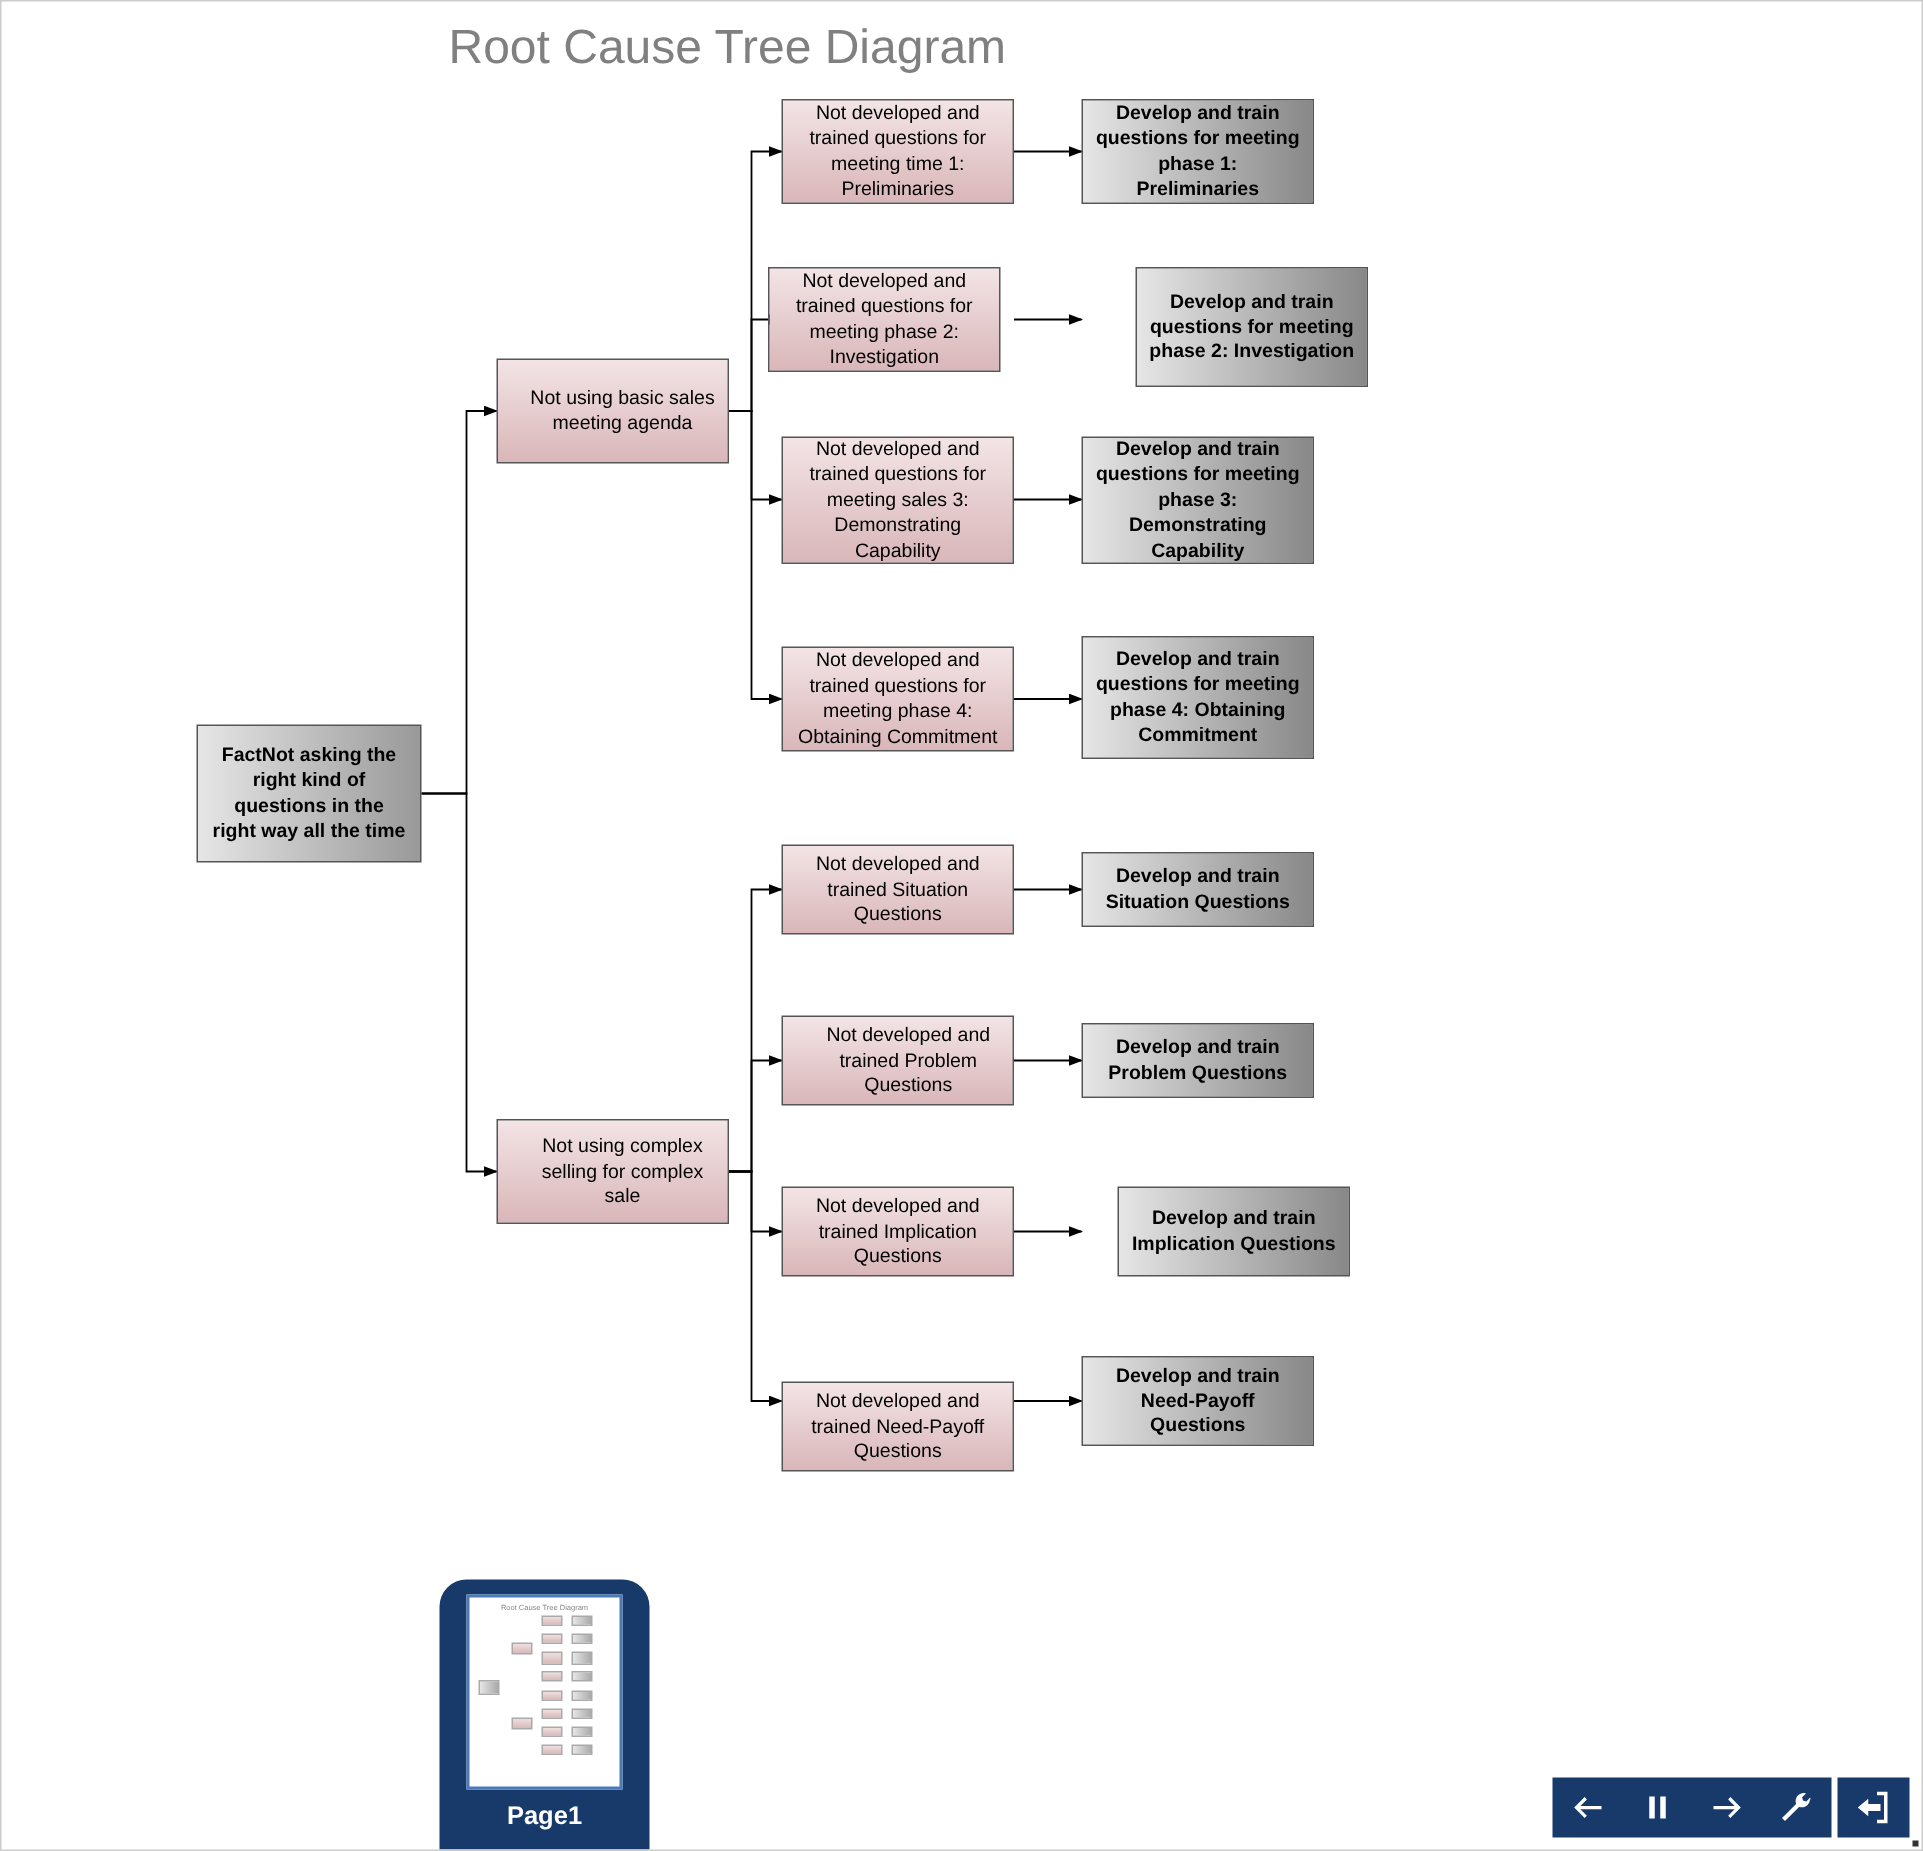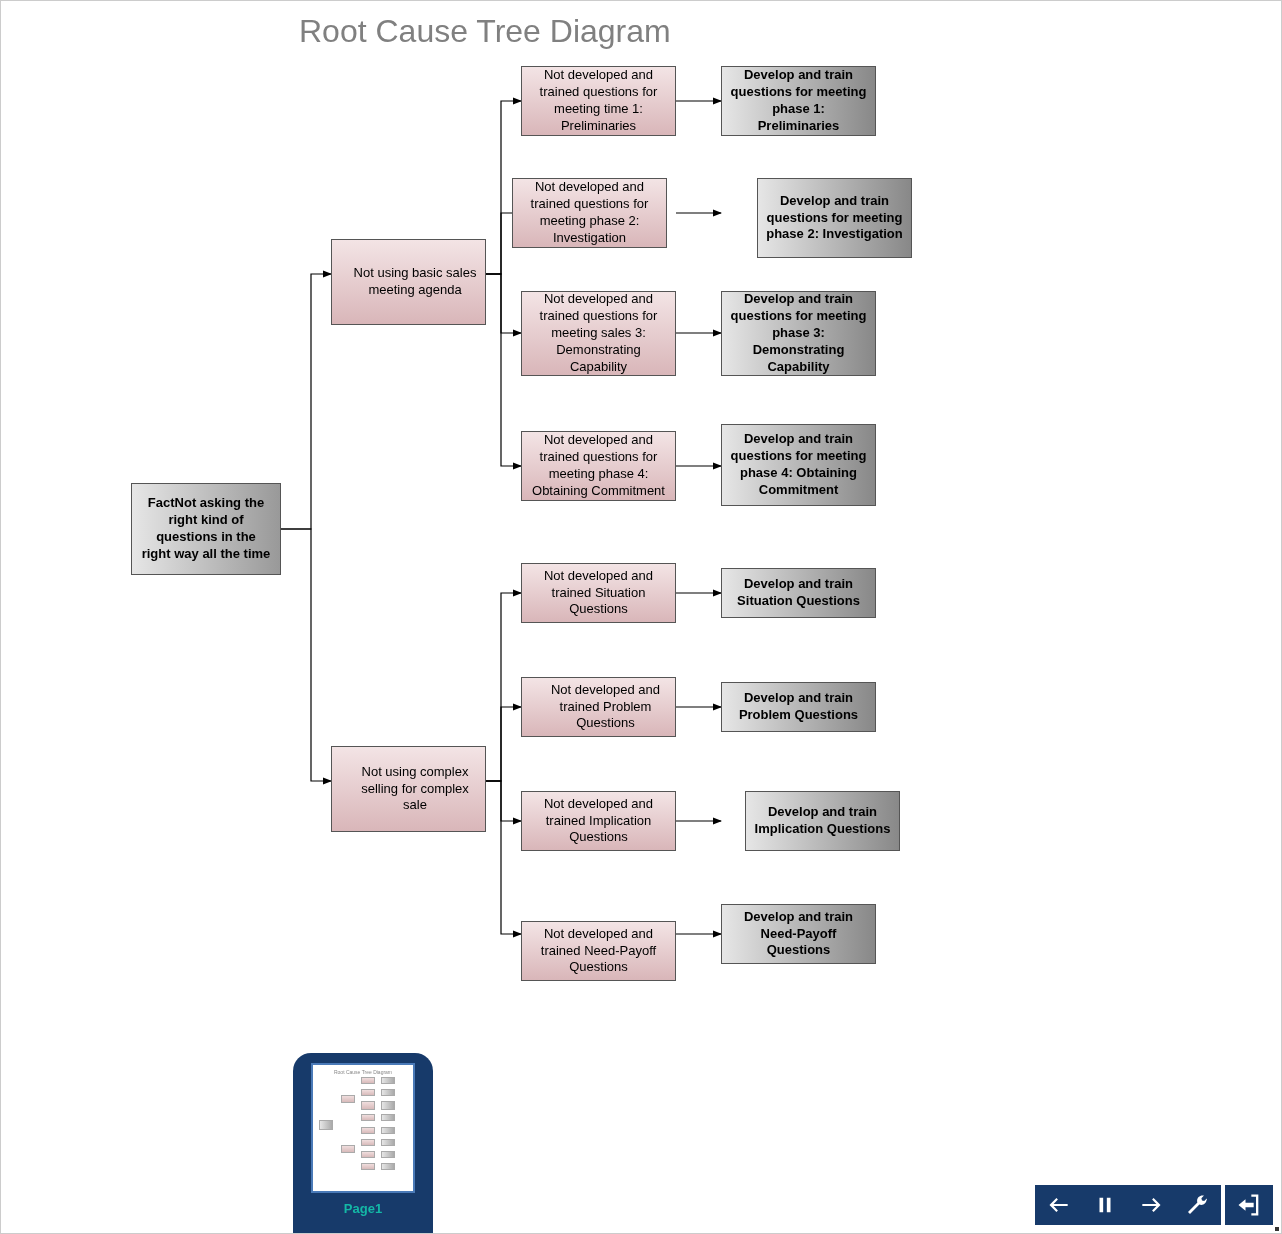--- a/index.html
+++ b/index.html
@@ -39,21 +39,21 @@
     line-height: 1.3;
   }
   .box-root {
     width: 150px;
     height: 92px;
     background: linear-gradient(to right, #e6e6e6, #999999);
     font-weight: bold;
   }
   .box-cause {
     width: 155px;
-    height: 86px;
+    height: 70px;
     background: linear-gradient(to bottom, #f3e4e5, #d9b6b9);
     font-weight: normal;
     padding-left: 21px;
   }
   .box-sub {
     width: 155px;
     background: linear-gradient(to bottom, #f3e4e5, #d9b6b9);
     font-weight: normal;
   }
   .box-action {
@@ -98,22 +98,22 @@
     font-size:5px;
     color:#888;
   }
   .mini-box {
     position:absolute;
     border:0.5px solid #aaa;
   }
   .mini-pink { background: linear-gradient(#f0dede,#d8baba); }
   .mini-gray { background: linear-gradient(to right,#e6e6e6,#aaa); }
   .page-label {
-    color: #14b8a6;
-    font-size: 13px;
+    color: #ffffff;
+    font-size: 17px;
     font-weight: bold;
     margin-top: 8px;
   }
 
   .toolbar {
     position: absolute;
     bottom: 8px;
     right: 8px;
     display: flex;
     gap: 4px;

